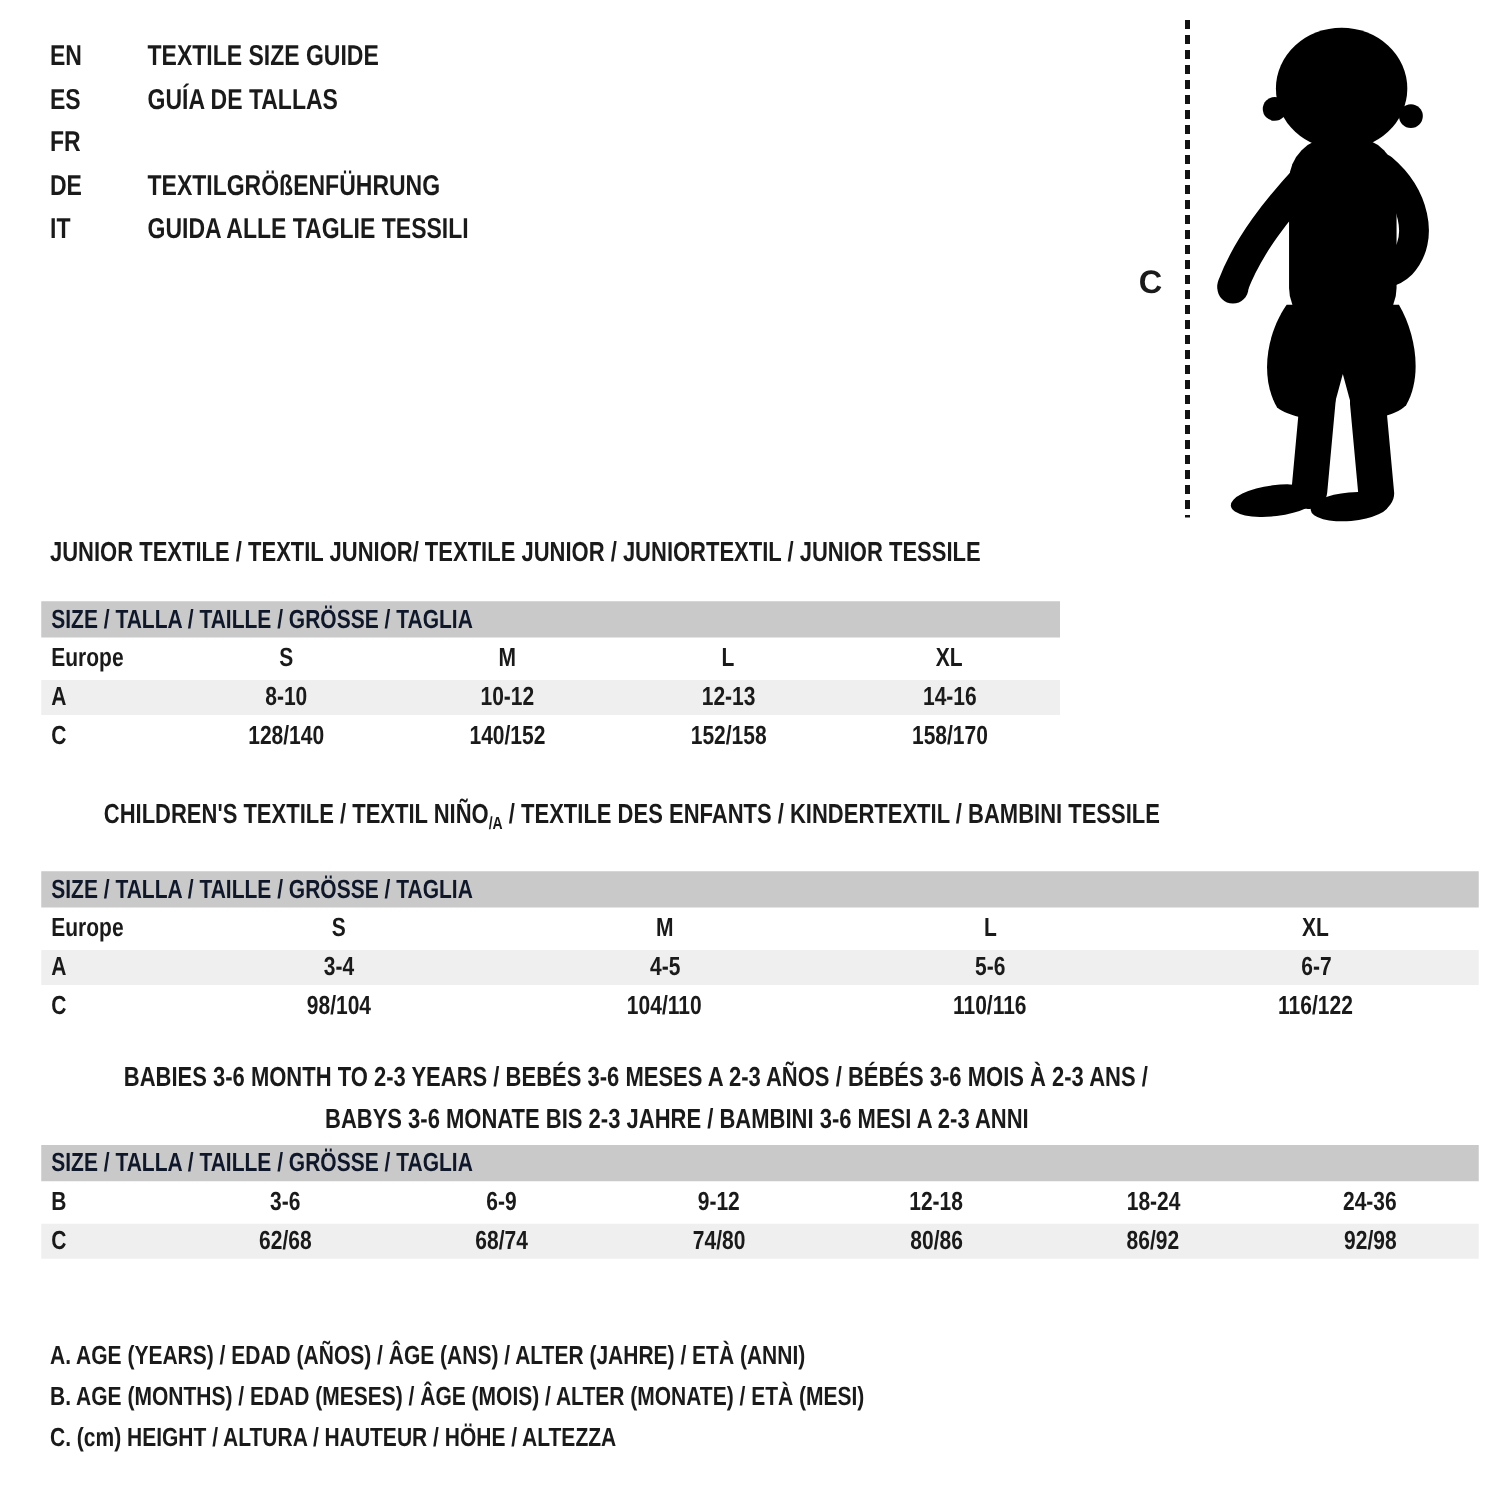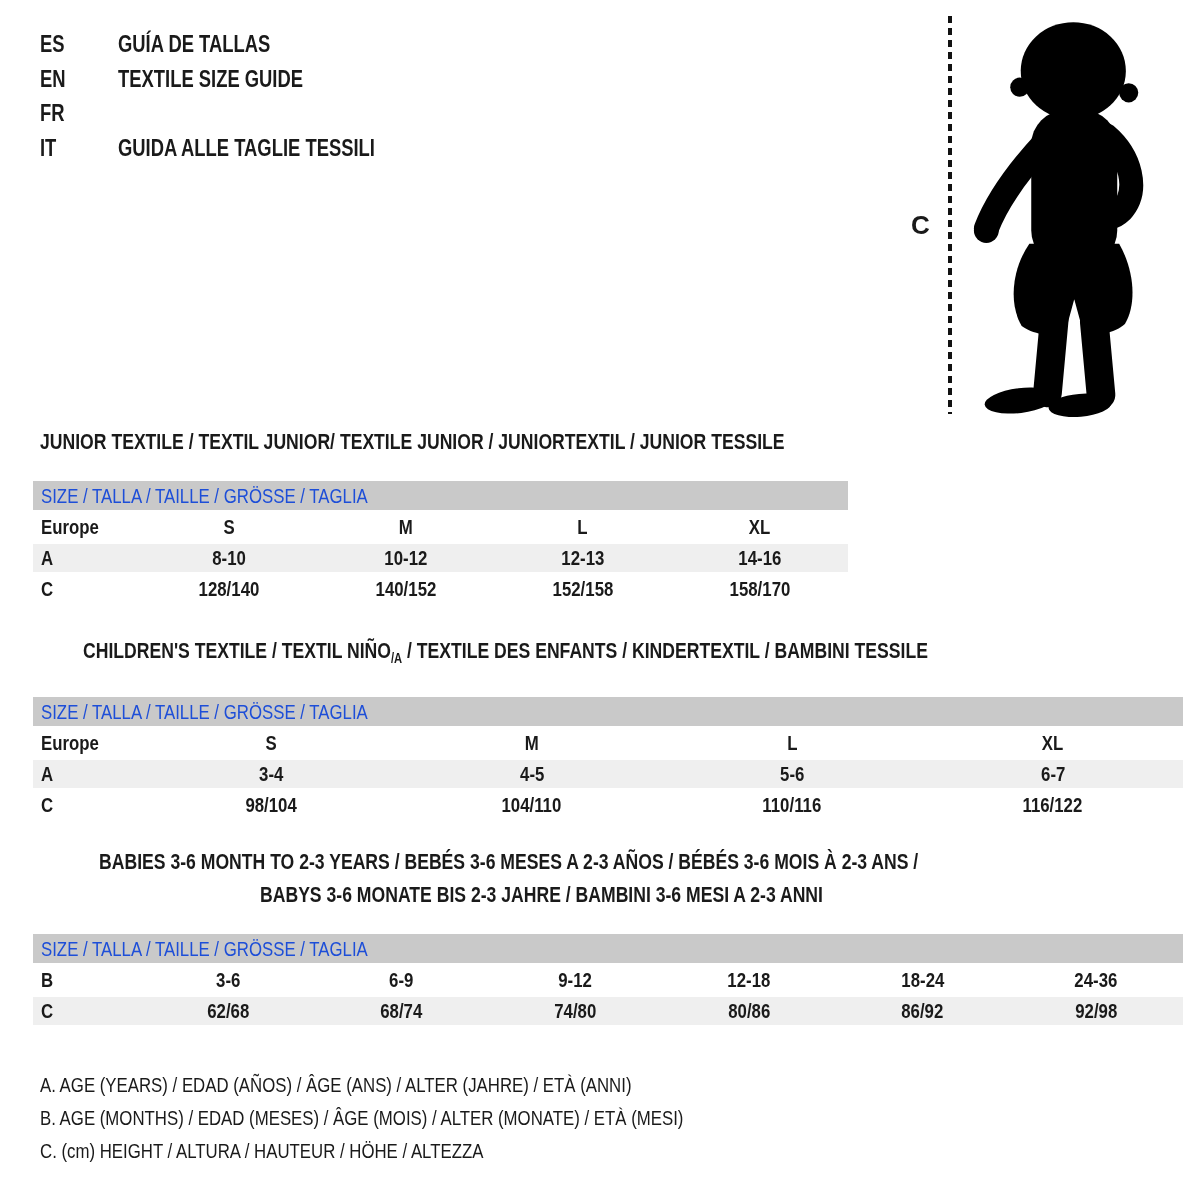--- a/index.html
+++ b/index.html
@@ -26,50 +26,54 @@
   .figure svg{position:absolute;left:67px;top:4px;color:var(--c-sil,#000);}
 
   
   .section{position:absolute;left:33px;}
   .sec-junior{top:425px;width:815px;}
   .sec-children{top:634px;width:1150px;}
   .sec-babies{top:845px;width:1150px;}
   .sec-title{margin-left:7px;font-weight:bold;font-size:22px;line-height:33px;text-align:center;}
   .sec-junior .sec-title{margin-bottom:23px;}
   .sec-children .sec-title{margin-bottom:22px;}
-  .sec-babies .sec-title{margin-bottom:23px;}
+  .sec-babies .sec-title{margin-bottom:5px;}
   .sub{font-size:14px;vertical-align:-5px;}
   .size-bar{height:29px;line-height:29px;background:var(--c-bar,#c9c9c9);
-    padding-left:8px;font-weight:normal;font-size:21px;color:#1d4ed8;margin-bottom:3px;}
+    padding-left:8px;font-weight:bold;font-size:21px;color:#0f172a;margin-bottom:3px;}
   .trow{display:flex;height:28px;line-height:28px;margin-bottom:3px;
     font-weight:bold;font-size:21px;align-items:flex-end;}
   .trow.shaded{background:var(--c-alt,#efefef);}
   .tlabel{width:100px;padding-left:8px;flex:none;}
   .tcell{flex:1;text-align:center;}
 
   
   .notes{position:absolute;left:40px;top:1068px;}
-  .note-line{font-weight:normal;font-size:21px;line-height:33px;}
+  .note-line{font-weight:bold;font-size:21px;line-height:33px;}
 </style>
 </head>
 <body>
 
 <div class="page">
 
   <div class="lang-list">
       <div class="lang-row">
+        <span class="lang-code"><span class="cond ol">EN</span></span>
+        <span class="lang-title"><span class="cond ol">TEXTILE SIZE GUIDE</span></span>
+      </div>
+      <div class="lang-row">
         <span class="lang-code"><span class="cond ol">ES</span></span>
         <span class="lang-title"><span class="cond ol">GUÍA DE TALLAS</span></span>
       </div>
       <div class="lang-row">
-        <span class="lang-code"><span class="cond ol">EN</span></span>
-        <span class="lang-title"><span class="cond ol">TEXTILE SIZE GUIDE</span></span>
-      </div>
-      <div class="lang-row">
         <span class="lang-code"><span class="cond ol">FR</span></span>
+      </div>
+      <div class="lang-row">
+        <span class="lang-code"><span class="cond ol">DE</span></span>
+        <span class="lang-title"><span class="cond ol">TEXTILGRÖßENFÜHRUNG</span></span>
       </div>
       <div class="lang-row">
         <span class="lang-code"><span class="cond ol">IT</span></span>
         <span class="lang-title"><span class="cond ol">GUIDA ALLE TAGLIE TESSILI</span></span>
       </div>
     </div>
 
   <div class="figure">
     <div class="dash-line"></div>
     <div class="c-label">C</div>

